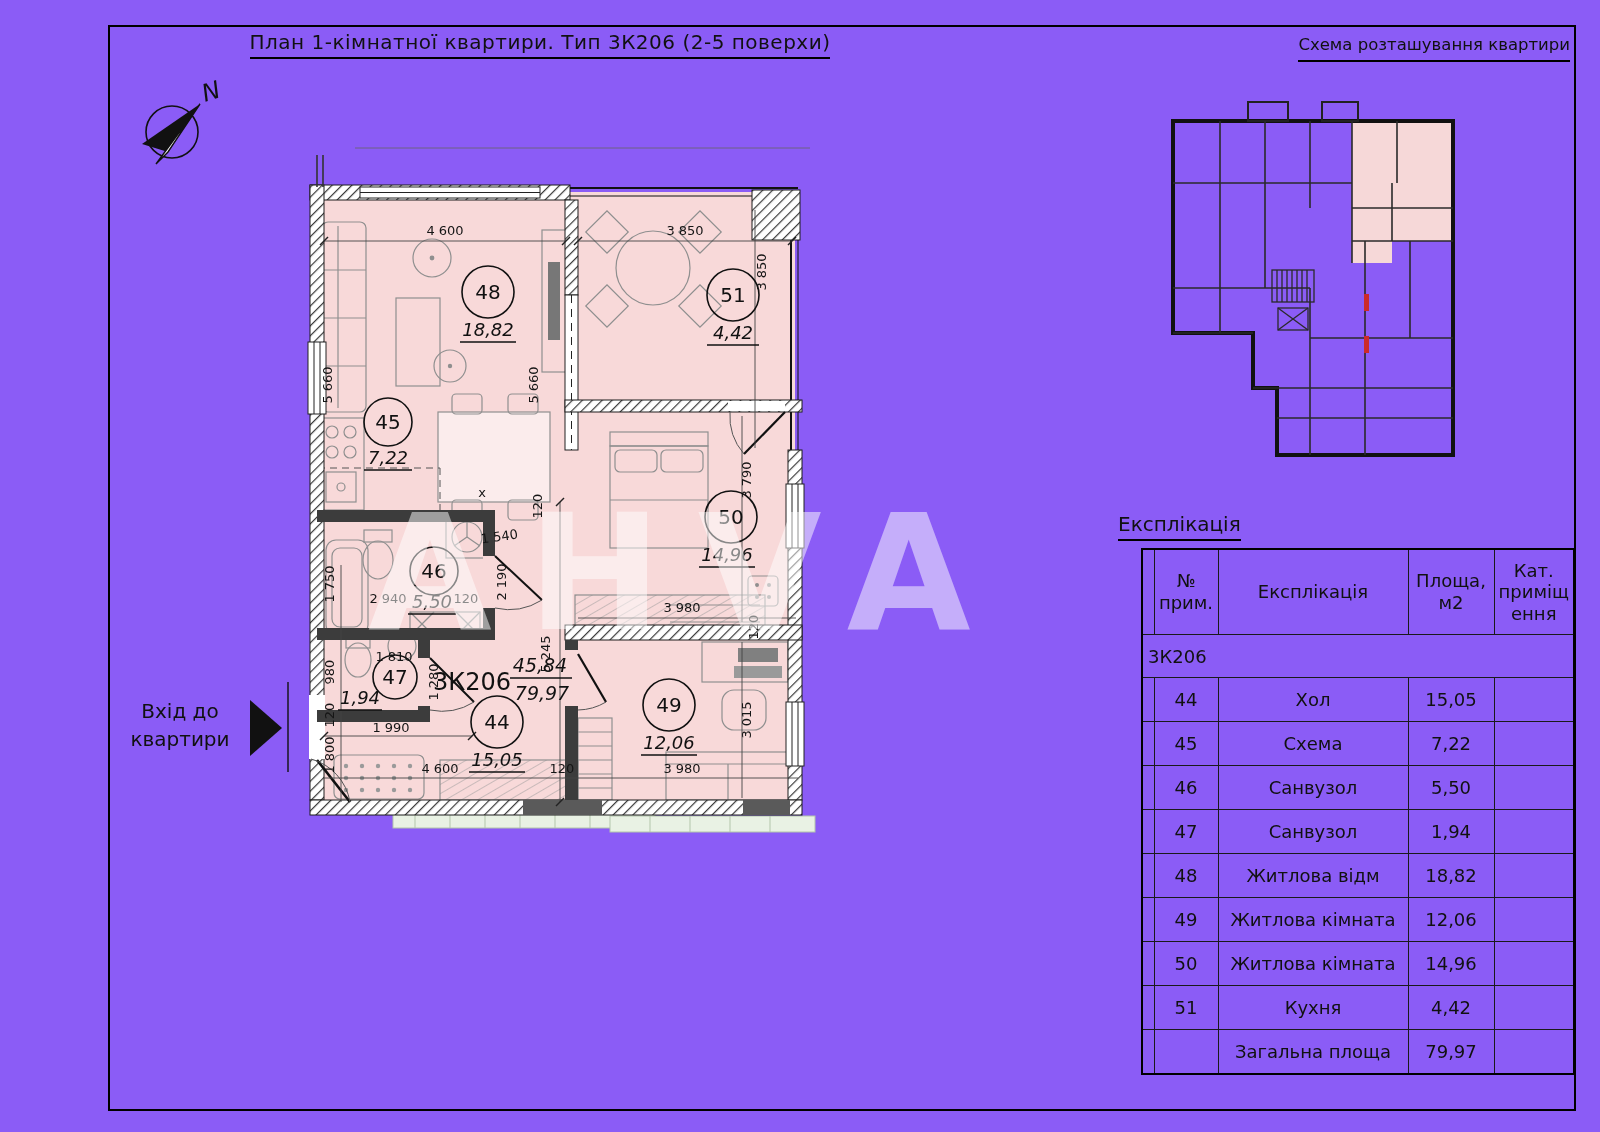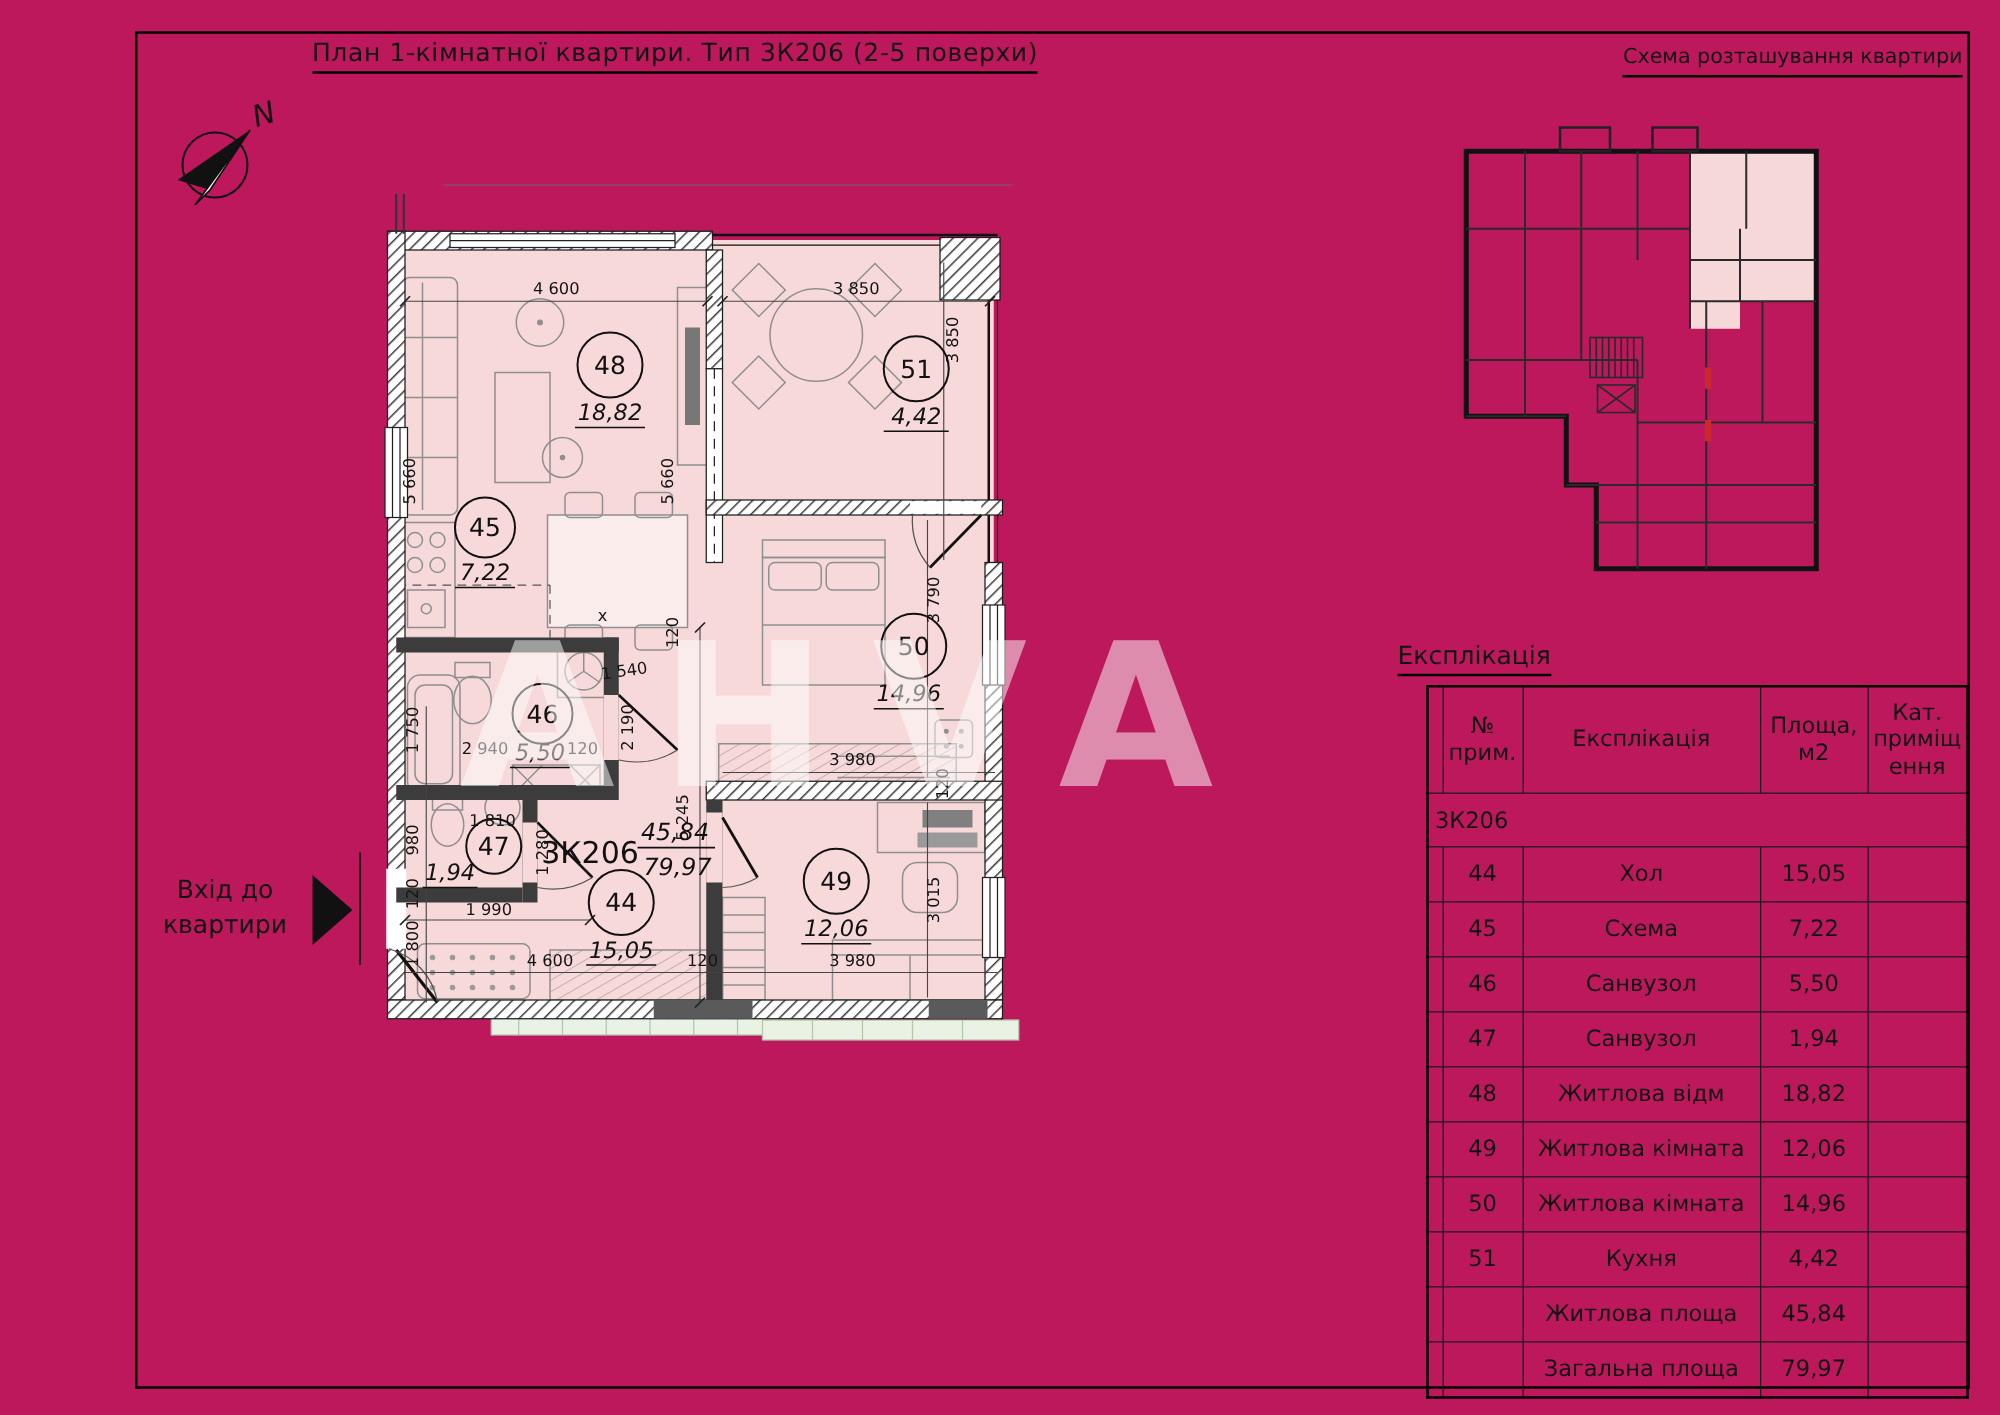--- a/index.html
+++ b/index.html
@@ -1,16 +1,16 @@
 <!DOCTYPE html>
 <html><head>
 <meta charset="utf-8">
 <style>
   html,body{margin:0;padding:0;background:#fff;}
-  .sheet{position:relative;width:1600px;height:1132px;background:#be185d;overflow:hidden;
+  .sheet{position:relative;width:1600px;height:1132px;background:#8b5cf6;overflow:hidden;
          font-family:"DejaVu Sans","Liberation Sans",sans-serif;color:#111;}
   .frame{position:absolute;left:108px;top:25px;width:1464px;height:1082px;border:2px solid #000;}
   .abs{position:absolute;}
   .u{display:inline-block;border-bottom:2px solid #000;padding-bottom:3px;}
   .plan-title{left:220px;top:30px;width:640px;text-align:center;font-size:20px;letter-spacing:.5px;}
   .schema-title{left:1118px;top:33px;width:452px;text-align:right;font-size:16.5px;line-height:24px;}
   .expl-title{left:1118px;top:512px;font-size:20px;}
   
   .expl{left:1141px;top:548px;}
   table.expl-t{border-collapse:collapse;table-layout:fixed;width:432px;border:2.5px solid #000;}
@@ -510,27 +510,20 @@
       <tr class="row">
         <td></td>
         <td class="num">51</td>
         <td class="nm">Кухня</td>
         <td class="ar">4,42</td>
         <td></td>
       </tr>
       <tr class="row">
         <td></td>
         <td class="num"></td>
-        <td class="nm">Житлова площа</td>
-        <td class="ar">45,84</td>
-        <td></td>
-      </tr>
-      <tr class="row">
-        <td></td>
-        <td class="num"></td>
         <td class="nm">Загальна площа</td>
         <td class="ar">79,97</td>
         <td></td>
       </tr>
     </tbody>
       </table>
   </div>
 </div>
 
 </body></html>

